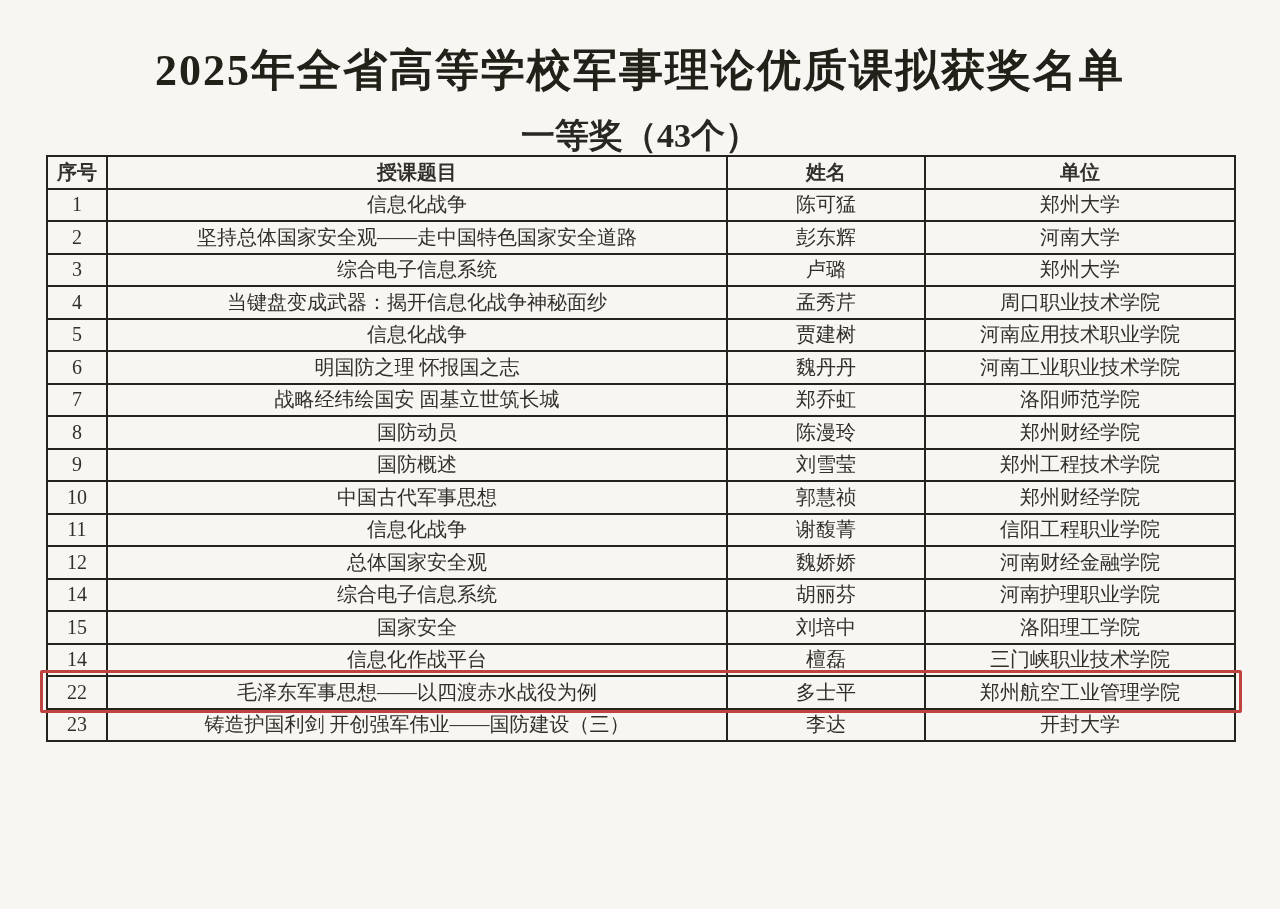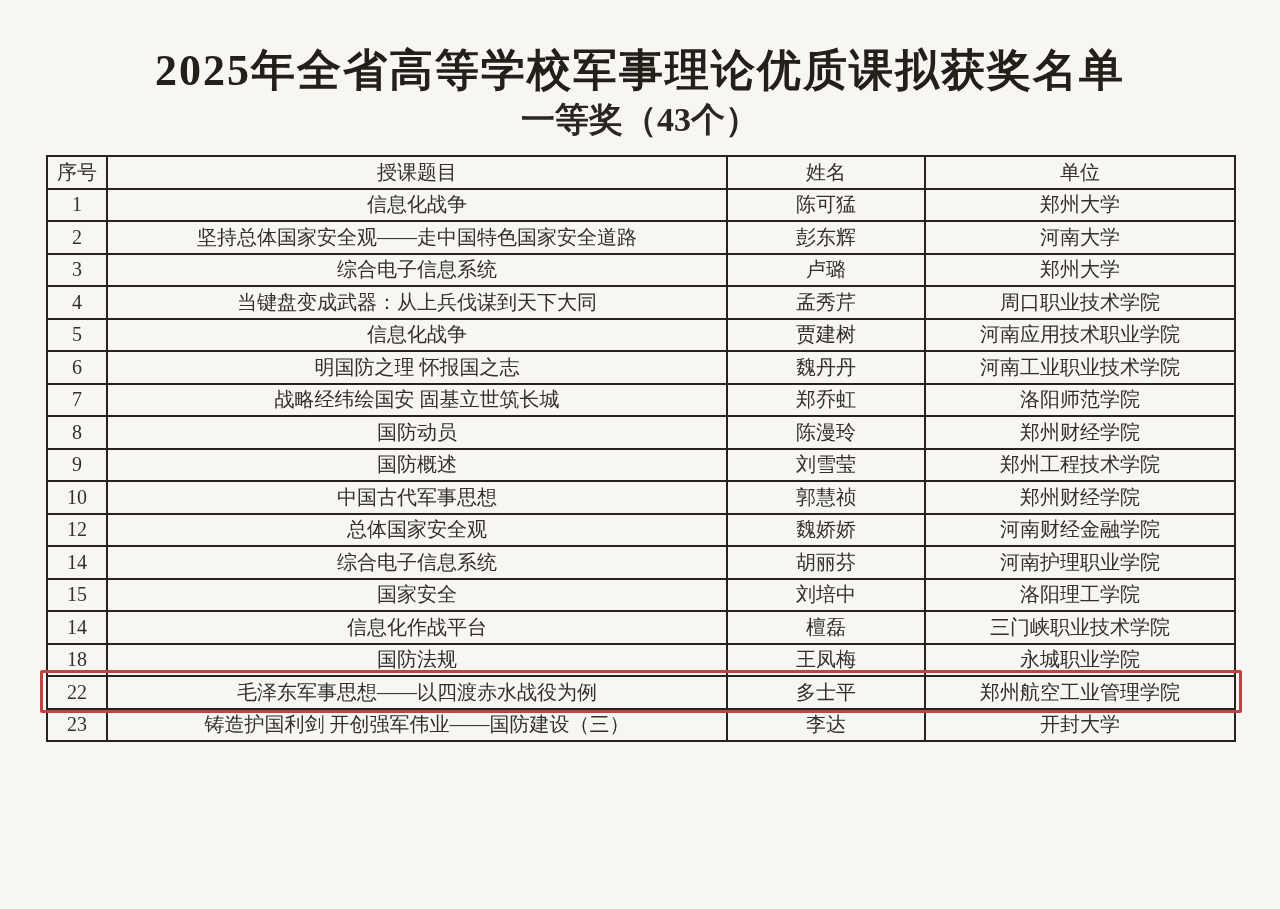--- a/index.html
+++ b/index.html
@@ -19,21 +19,21 @@
     margin: 0;
     padding-top: 48px;
     text-align: center;
     font-size: 44px;
     font-weight: 700;
     letter-spacing: 2px;
     color: #232019;
     line-height: 1.05;
   }
   .doc-subtitle {
-    margin: 8px 0 0 0;
+    margin: 24px 0 0 0;
     text-align: center;
     font-size: 34px;
     font-weight: 600;
     color: #2a2722;
     line-height: 1.05;
   }
   .table-wrap {
     position: absolute;
     left: 46px;
     top: 155px;
@@ -52,21 +52,21 @@
     border: 2px solid #26231d;
     text-align: center;
     vertical-align: middle;
     padding: 0 4px;
     font-size: 20px;
     font-weight: 400;
     color: #33302b;
     white-space: nowrap;
     overflow: hidden;
   }
-  .award-table th { height: 30px; font-weight: 400; }
+  .award-table th { height: 30px; font-weight: 700; }
   .award-table td { height: 30.5px; }
   .award-table tr { height: 32.5px; }
   .highlight-box {
     position: absolute;
     border: 3px solid #bf4340;
     border-radius: 2px;
     pointer-events: none;
     background: transparent;
     z-index: 5;
   }
@@ -108,21 +108,21 @@
     <td>河南大学</td>
   </tr>
           <tr>
     <td>3</td>
     <td>综合电子信息系统</td>
     <td>卢璐</td>
     <td>郑州大学</td>
   </tr>
           <tr>
     <td>4</td>
-    <td>当键盘变成武器：从上兵伐谋到天下大同</td>
+    <td>当键盘变成武器：揭开信息化战争神秘面纱</td>
     <td>孟秀芹</td>
     <td>周口职业技术学院</td>
   </tr>
           <tr>
     <td>5</td>
     <td>信息化战争</td>
     <td>贾建树</td>
     <td>河南应用技术职业学院</td>
   </tr>
           <tr>
@@ -147,20 +147,26 @@
     <td>9</td>
     <td>国防概述</td>
     <td>刘雪莹</td>
     <td>郑州工程技术学院</td>
   </tr>
           <tr>
     <td>10</td>
     <td>中国古代军事思想</td>
     <td>郭慧祯</td>
     <td>郑州财经学院</td>
+  </tr>
+          <tr>
+    <td>11</td>
+    <td>信息化战争</td>
+    <td>谢馥菁</td>
+    <td>信阳工程职业学院</td>
   </tr>
           <tr>
     <td>12</td>
     <td>总体国家安全观</td>
     <td>魏娇娇</td>
     <td>河南财经金融学院</td>
   </tr>
           <tr>
     <td>14</td>
     <td>综合电子信息系统</td>
@@ -171,26 +177,20 @@
     <td>15</td>
     <td>国家安全</td>
     <td>刘培中</td>
     <td>洛阳理工学院</td>
   </tr>
           <tr class="highlighted">
     <td>14</td>
     <td>信息化作战平台</td>
     <td>檀磊</td>
     <td>三门峡职业技术学院</td>
-  </tr>
-          <tr>
-    <td>18</td>
-    <td>国防法规</td>
-    <td>王凤梅</td>
-    <td>永城职业学院</td>
   </tr>
           <tr>
     <td>22</td>
     <td>毛泽东军事思想——以四渡赤水战役为例</td>
     <td>多士平</td>
     <td>郑州航空工业管理学院</td>
   </tr>
           <tr>
     <td>23</td>
     <td>铸造护国利剑 开创强军伟业——国防建设（三）</td>

